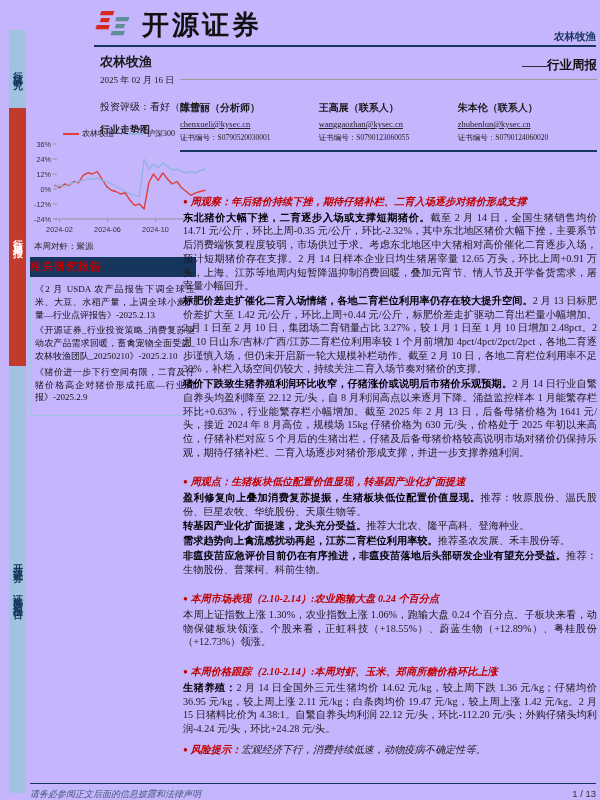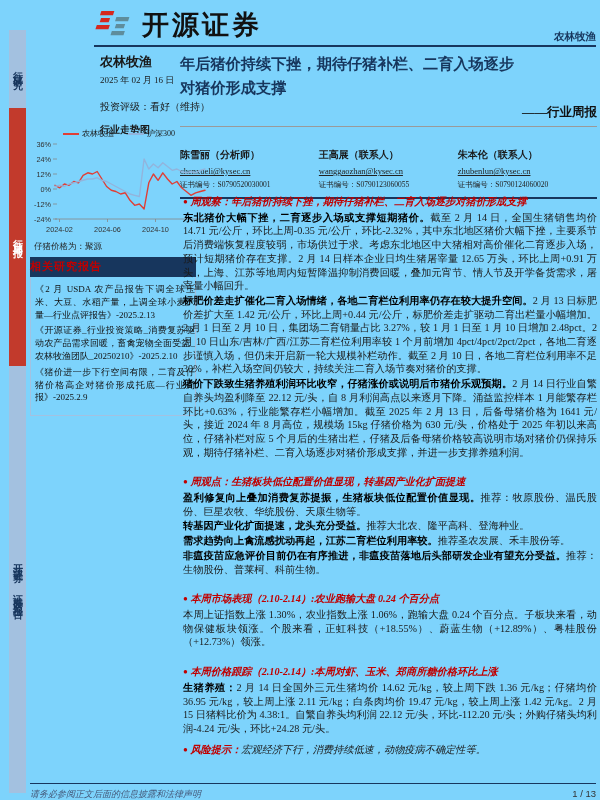--- a/index.html
+++ b/index.html
@@ -1,16 +1,16 @@
 <!DOCTYPE html>
 <html><head>
 <meta charset="utf-8">
 <style>
   html,body{margin:0;padding:0;background:#e8e8e8;}
-  .page{position:relative;width:600px;height:800px;background:#7dd3fc;margin:0 auto;overflow:hidden;
+  .page{position:relative;width:600px;height:800px;background:#c4b5fd;margin:0 auto;overflow:hidden;
         font-family:"Liberation Serif","DejaVu Serif",serif;color:#1a1a1a;}
   
   .band{position:absolute;left:9px;width:17px;display:flex;align-items:center;justify-content:center;}
   .band-text{writing-mode:vertical-rl;font-family:"Liberation Sans",sans-serif;font-size:10px;
              letter-spacing:3px;font-weight:bold;}
   .band1{top:30px;height:78px;background:#a3c1e0;}
   .band1 .band-text{color:#17365d;}
   .band2{top:108px;height:258px;background:#c23a2c;}
   .band2 .band-text{color:#ffffff;}
   .band3{top:366px;height:427px;background:#a3c1e0;}
@@ -100,24 +100,20 @@
   <div class="top-rule"></div>
 
   <div class="meta">
     <div class="meta-industry">农林牧渔</div>
     <div class="meta-date">2025 年 02 月 16 日</div>
     <div class="meta-rating">投资评级：看好（维持）</div>
     <div class="meta-trend">行业走势图</div>
   </div>
 
   <div class="rcol">
-    <div class="title">
-      <div>年后猪价持续下挫，期待仔猪补栏、二育入场逐步</div>
-      <div>对猪价形成支撑</div>
-    </div>
     <div class="subtitle">——行业周报</div>
     <div class="thin-rule"></div>
     <div class="analysts">
         <div class="acol">
           <div class="aname">陈雪丽（分析师）</div>
           <div class="amail">chenxueli@kysec.cn</div>
           <div class="acert">证书编号：S0790520030001</div>
         </div>
         <div class="acol">
           <div class="aname">王高展（联系人）</div>
@@ -154,21 +150,21 @@
         <line x1="27" x2="177" y1="80.0" y2="80.0" class="cax"></line>
         <line x1="31.5" x2="31.5" y1="80.0" y2="83.0" class="cax"></line>
         <text x="31.5" y="93" class="ctk" text-anchor="middle">2024-02</text>
         <line x1="79.5" x2="79.5" y1="80.0" y2="83.0" class="cax"></line>
         <text x="79.5" y="93" class="ctk" text-anchor="middle">2024-06</text>
         <line x1="127.5" x2="127.5" y1="80.0" y2="83.0" class="cax"></line>
         <text x="127.5" y="93" class="ctk" text-anchor="middle">2024-10</text>
         <polyline points="27.0,46.3 31.7,48.8 36.4,45.0 41.1,46.3 45.8,42.5 50.4,43.8 55.1,36.3 59.8,33.8 64.5,35.0 69.2,32.5 73.9,40.0 78.6,47.5 83.3,51.3 87.9,52.5 92.6,55.0 97.3,53.8 102.0,61.3 106.7,66.3 111.4,65.0 116.1,70.0 120.8,43.8 125.4,35.0 130.1,41.3 134.8,33.8 139.5,40.0 144.2,45.0 148.9,42.5 153.6,48.8 158.3,52.5 162.9,56.3 167.6,53.8 172.3,52.5 177.0,51.3" fill="none" stroke="#e03e35" stroke-width="1.4" stroke-linejoin="round" stroke-linecap="round"></polyline>
         <polyline points="27.0,47.5 31.7,46.3 36.4,47.5 41.1,45.0 45.8,43.8 50.4,42.5 55.1,41.3 59.8,40.0 64.5,40.0 69.2,38.8 73.9,41.3 78.6,42.5 83.3,45.0 87.9,47.5 92.6,50.0 97.3,52.5 102.0,55.0 106.7,56.3 111.4,57.5 116.1,20.0 120.8,30.0 125.4,25.0 130.1,28.8 134.8,23.8 139.5,27.5 144.2,31.3 148.9,30.0 153.6,32.5 158.3,33.8 162.9,32.5 167.6,33.8 172.3,31.3 177.0,30.0" fill="none" stroke="#92b4dc" stroke-width="1.4" stroke-linejoin="round" stroke-linecap="round"></polyline>
       </svg>
-    <div class="chart-src">仔猪价格为：聚源</div>
+    <div class="chart-src">本周对虾：聚源</div>
   </div>
 
   <div class="reports">
     <div class="reports-head">相关研究报告</div>
     <div class="reports-body">
         <div class="ritem">《2 月 USDA 农产品报告下调全球玉米、大豆、水稻产量，上调全球小麦产量—行业点评报告》-2025.2.13</div>
         <div class="ritem">《开源证券_行业投资策略_消费复苏驱动农产品需求回暖，畜禽宠物全面受益_农林牧渔团队_20250210》-2025.2.10</div>
         <div class="ritem">《猪价进一步下行空间有限，二育及仔猪价格高企对猪价形成托底—行业周报》-2025.2.9</div>
       </div>
   </div>

